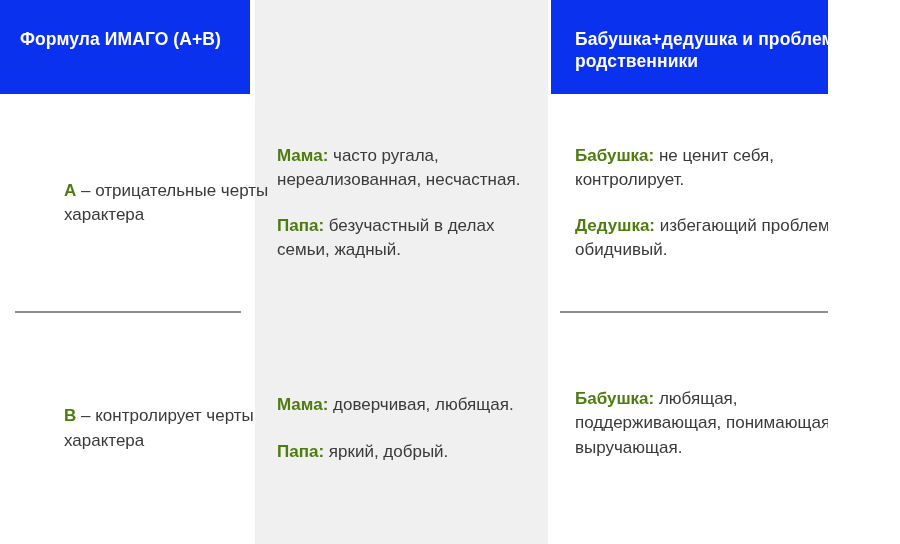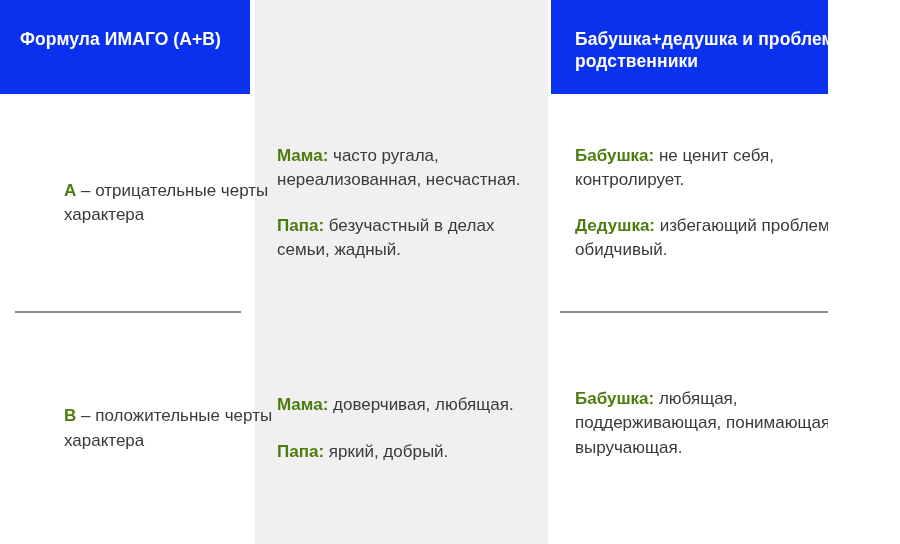--- a/index.html
+++ b/index.html
@@ -157,21 +157,21 @@
     <p class="para">
       <b>Дедушка:</b><span> избегающий проблем, обидчивый.</span>
     </p>
   </div>
 
   <div class="divider div-col1"></div>
   <div class="divider div-col3"></div>
 
   <div class="cell c1 c1r2">
     <div>
-      <b>B</b><span> – положительные черты характера</span>
+      <b>B</b><span> – контролирует черты характера</span>
     </div>
   </div>
 
   <div class="cell c2 c2r2">
     <p class="para">
       <b>Мама:</b><span> доверчивая, любящая.</span>
     </p>
     <p class="para">
       <b>Папа:</b><span> яркий, добрый.</span>
     </p>

